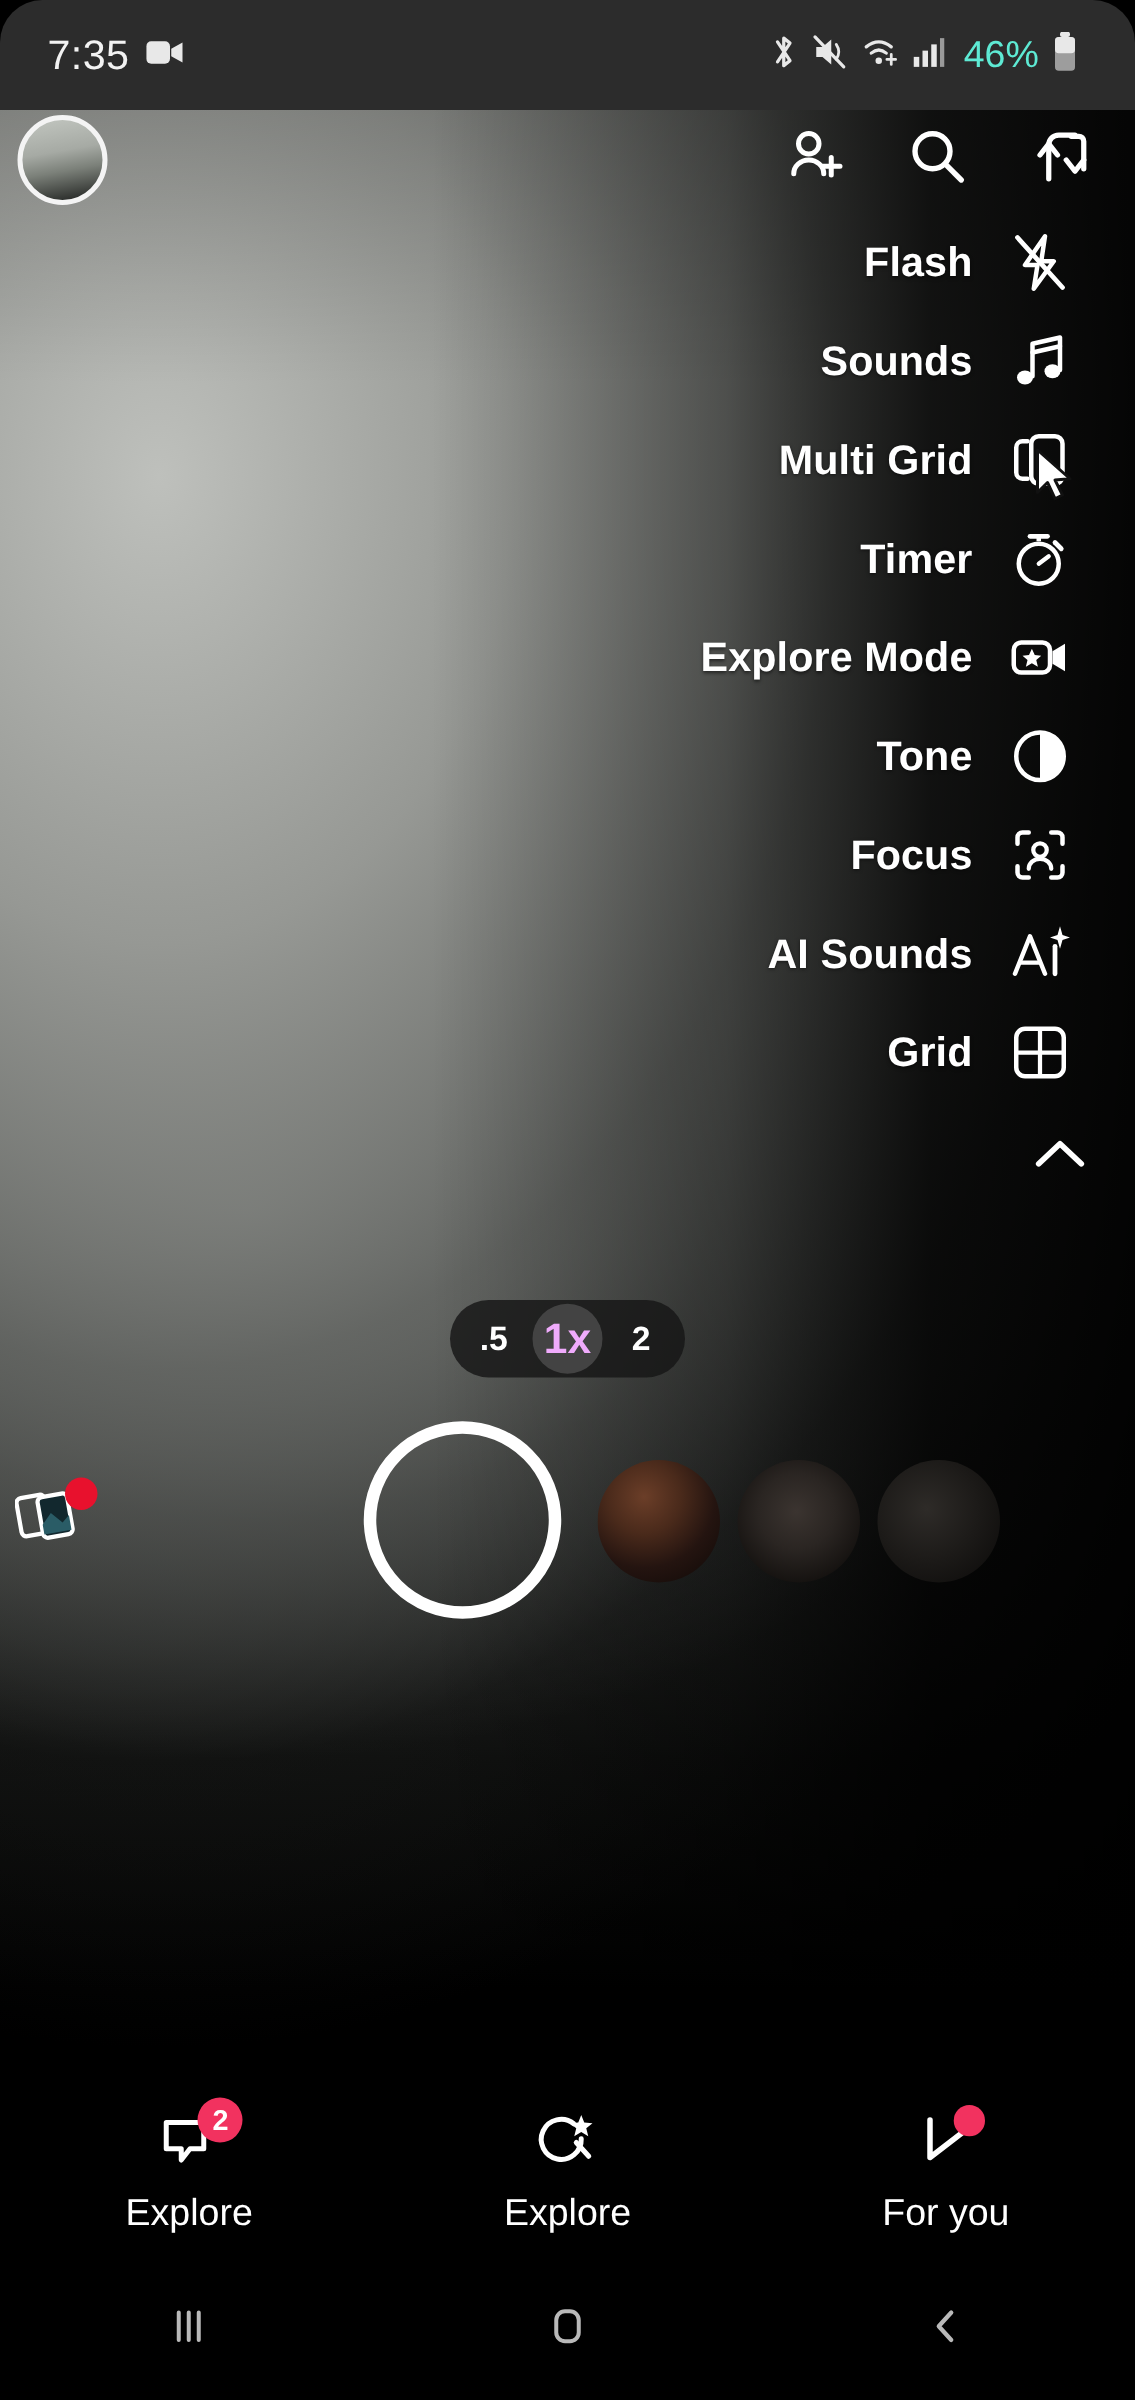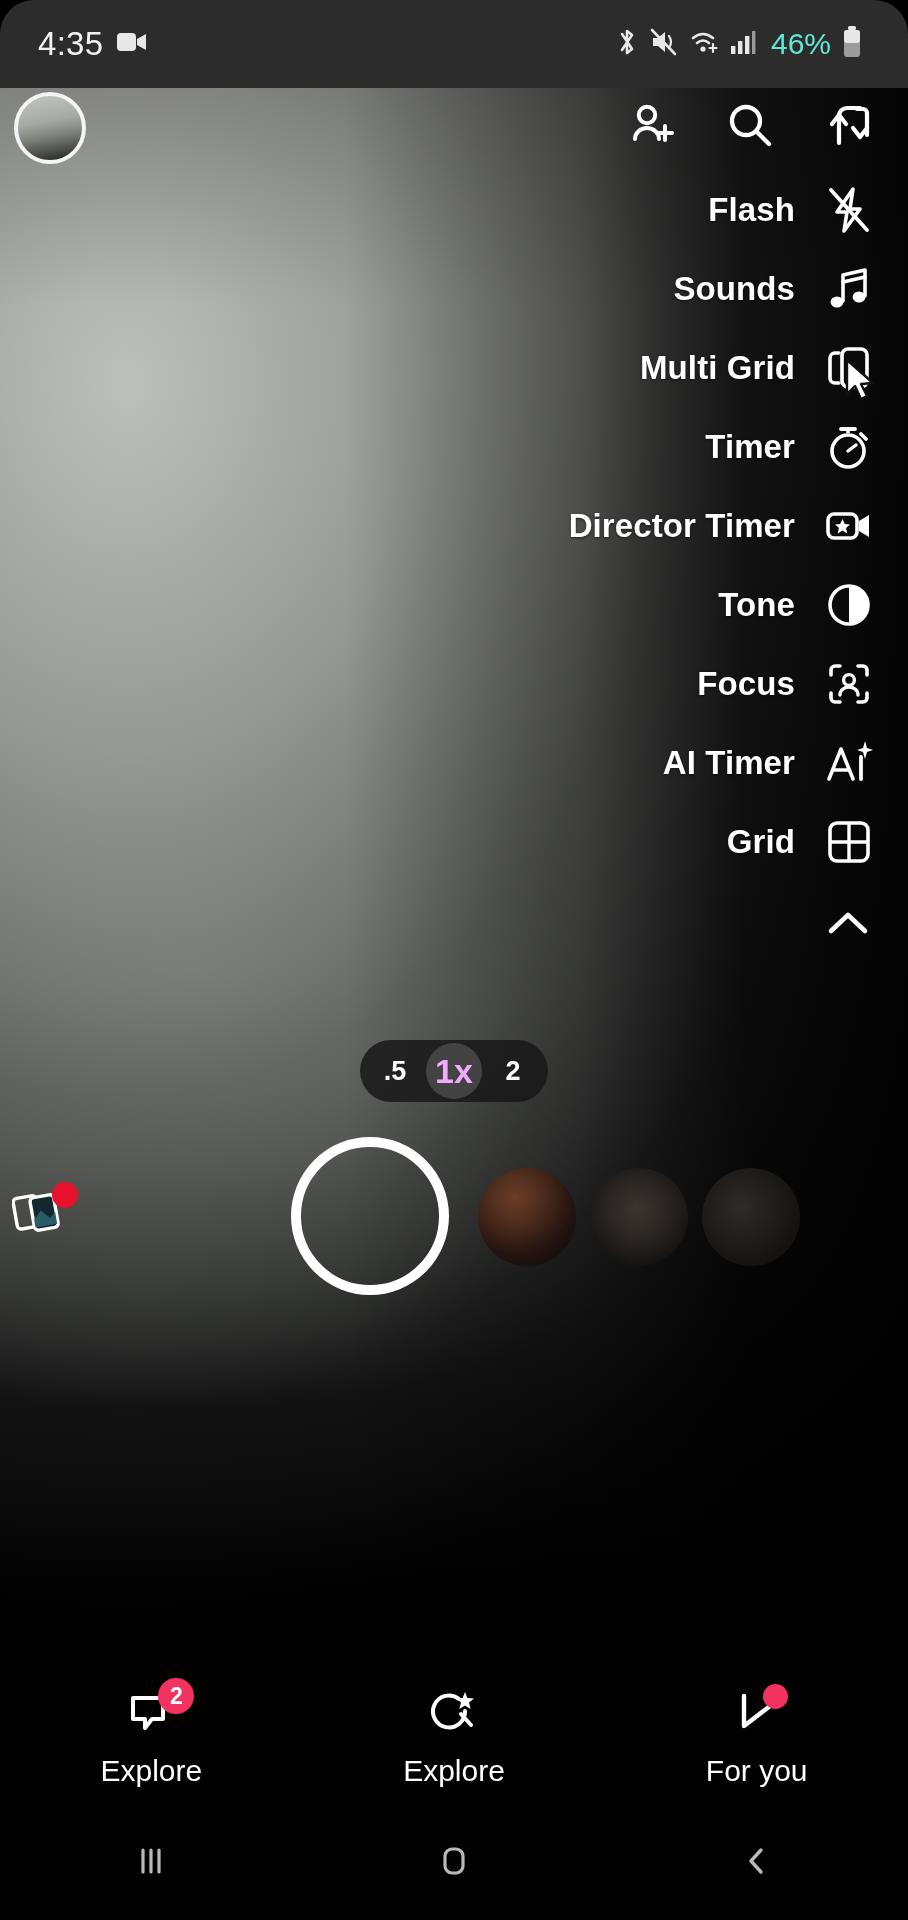--- a/index.html
+++ b/index.html
@@ -74,21 +74,21 @@
 
   
   #camera-menu {
     position:absolute; top:170px; right:0; width:480px;
     z-index:12;
     display:flex; flex-direction:column;
   }
   .menu-row {
     height:79px;
     display:flex; align-items:center; justify-content:flex-end;
-    padding-right:31px; gap:26px;
+    padding-right:48px; gap:26px;
   }
   .menu-label {
     color:#fff; font-size:33px; font-weight:700; letter-spacing:.1px;
     white-space:nowrap;
     text-shadow:0 1px 3px rgba(0,0,0,.55);
   }
   .menu-icon { width:56px; height:56px; display:flex; align-items:center; justify-content:center; flex:0 0 56px; position:relative; }
   #menu-collapse {
     height:86px; display:flex; align-items:center; justify-content:flex-end; padding-right:32px;
   }
@@ -183,21 +183,21 @@
 </head>
 <body>
 
 <div id="screen">
 
   <div id="camera-preview"></div>
   <div id="preview-vignette"></div>
 
   <div id="status-bar">
     <div id="status-left">
-      <span id="status-time">4:35</span>
+      <span id="status-time">7:35</span>
       <span class="sb-icon">
         <svg width="30" height="22" viewBox="0 0 30 22">
             <rect x="0" y="2" width="19" height="18" rx="4" fill="#e8e8e8"></rect>
             <path d="M20 8 L29 3 L29 19 L20 14 Z" fill="#e8e8e8"></path>
           </svg>
       </span>
     </div>
     <div id="status-right">
       <span class="sb-icon">
         <svg width="24" height="30" viewBox="0 0 24 30">
@@ -309,21 +309,21 @@
             <circle cx="25" cy="30" r="16" fill="none" stroke="#fff" stroke-width="3.6"></circle>
             <path d="M18 8 L32 8" stroke="#fff" stroke-width="3.8" stroke-linecap="round"></path>
             <path d="M25 12 L25 8" stroke="#fff" stroke-width="3.6"></path>
             <path d="M38 13 L43 18" stroke="#fff" stroke-width="3.8" stroke-linecap="round"></path>
             <path d="M25 30 L33 24" stroke="#fff" stroke-width="3.4" stroke-linecap="round"></path>
           </svg>
       </span>
     </div>
 
     <div class="menu-row">
-      <span class="menu-label">Director Timer</span>
+      <span class="menu-label">Explore Mode</span>
       <span class="menu-icon">
         <svg width="52" height="52" viewBox="0 0 52 52">
             <rect x="5" y="14" width="29" height="24" rx="6" fill="none" stroke="#fff" stroke-width="3.6"></rect>
             <path d="M36 21 L46 15 L46 37 L36 31 Z" fill="#fff"></path>
             <path d="M19.5 19 L21.8 24 L27 24.6 L23 28 L24.3 33.4 L19.5 30.6 L14.7 33.4 L16 28 L12 24.6 L17.2 24 Z" fill="#fff"></path>
           </svg>
       </span>
     </div>
 
     <div class="menu-row">
@@ -344,21 +344,21 @@
             <path d="M35 8 L40 8 a4 4 0 0 1 4 4 L44 17" fill="none" stroke="#fff" stroke-width="3.6" stroke-linecap="round"></path>
             <path d="M44 35 L44 40 a4 4 0 0 1 -4 4 L35 44" fill="none" stroke="#fff" stroke-width="3.6" stroke-linecap="round"></path>
             <path d="M17 44 L12 44 a4 4 0 0 1 -4 -4 L8 35" fill="none" stroke="#fff" stroke-width="3.6" stroke-linecap="round"></path>
             <circle cx="26" cy="22" r="5.4" fill="none" stroke="#fff" stroke-width="3.4"></circle>
             <path d="M17 37 a9 8 0 0 1 18 0" fill="none" stroke="#fff" stroke-width="3.4" stroke-linecap="round"></path>
           </svg>
       </span>
     </div>
 
     <div class="menu-row">
-      <span class="menu-label">AI Timer</span>
+      <span class="menu-label">AI Sounds</span>
       <span class="menu-icon">
         <svg width="52" height="52" viewBox="0 0 52 52">
             <path d="M6 42 L18 12 L30 42" fill="none" stroke="#fff" stroke-width="3.6" stroke-linecap="round" stroke-linejoin="round"></path>
             <path d="M11 33 L25 33" stroke="#fff" stroke-width="3.4" stroke-linecap="round"></path>
             <path d="M38 20 L38 42" stroke="#fff" stroke-width="3.8" stroke-linecap="round"></path>
             <path d="M42 4 L44 11 L50 13 L44 15 L42 22 L40 15 L34 13 L40 11 Z" fill="#fff"></path>
           </svg>
       </span>
     </div>
 

